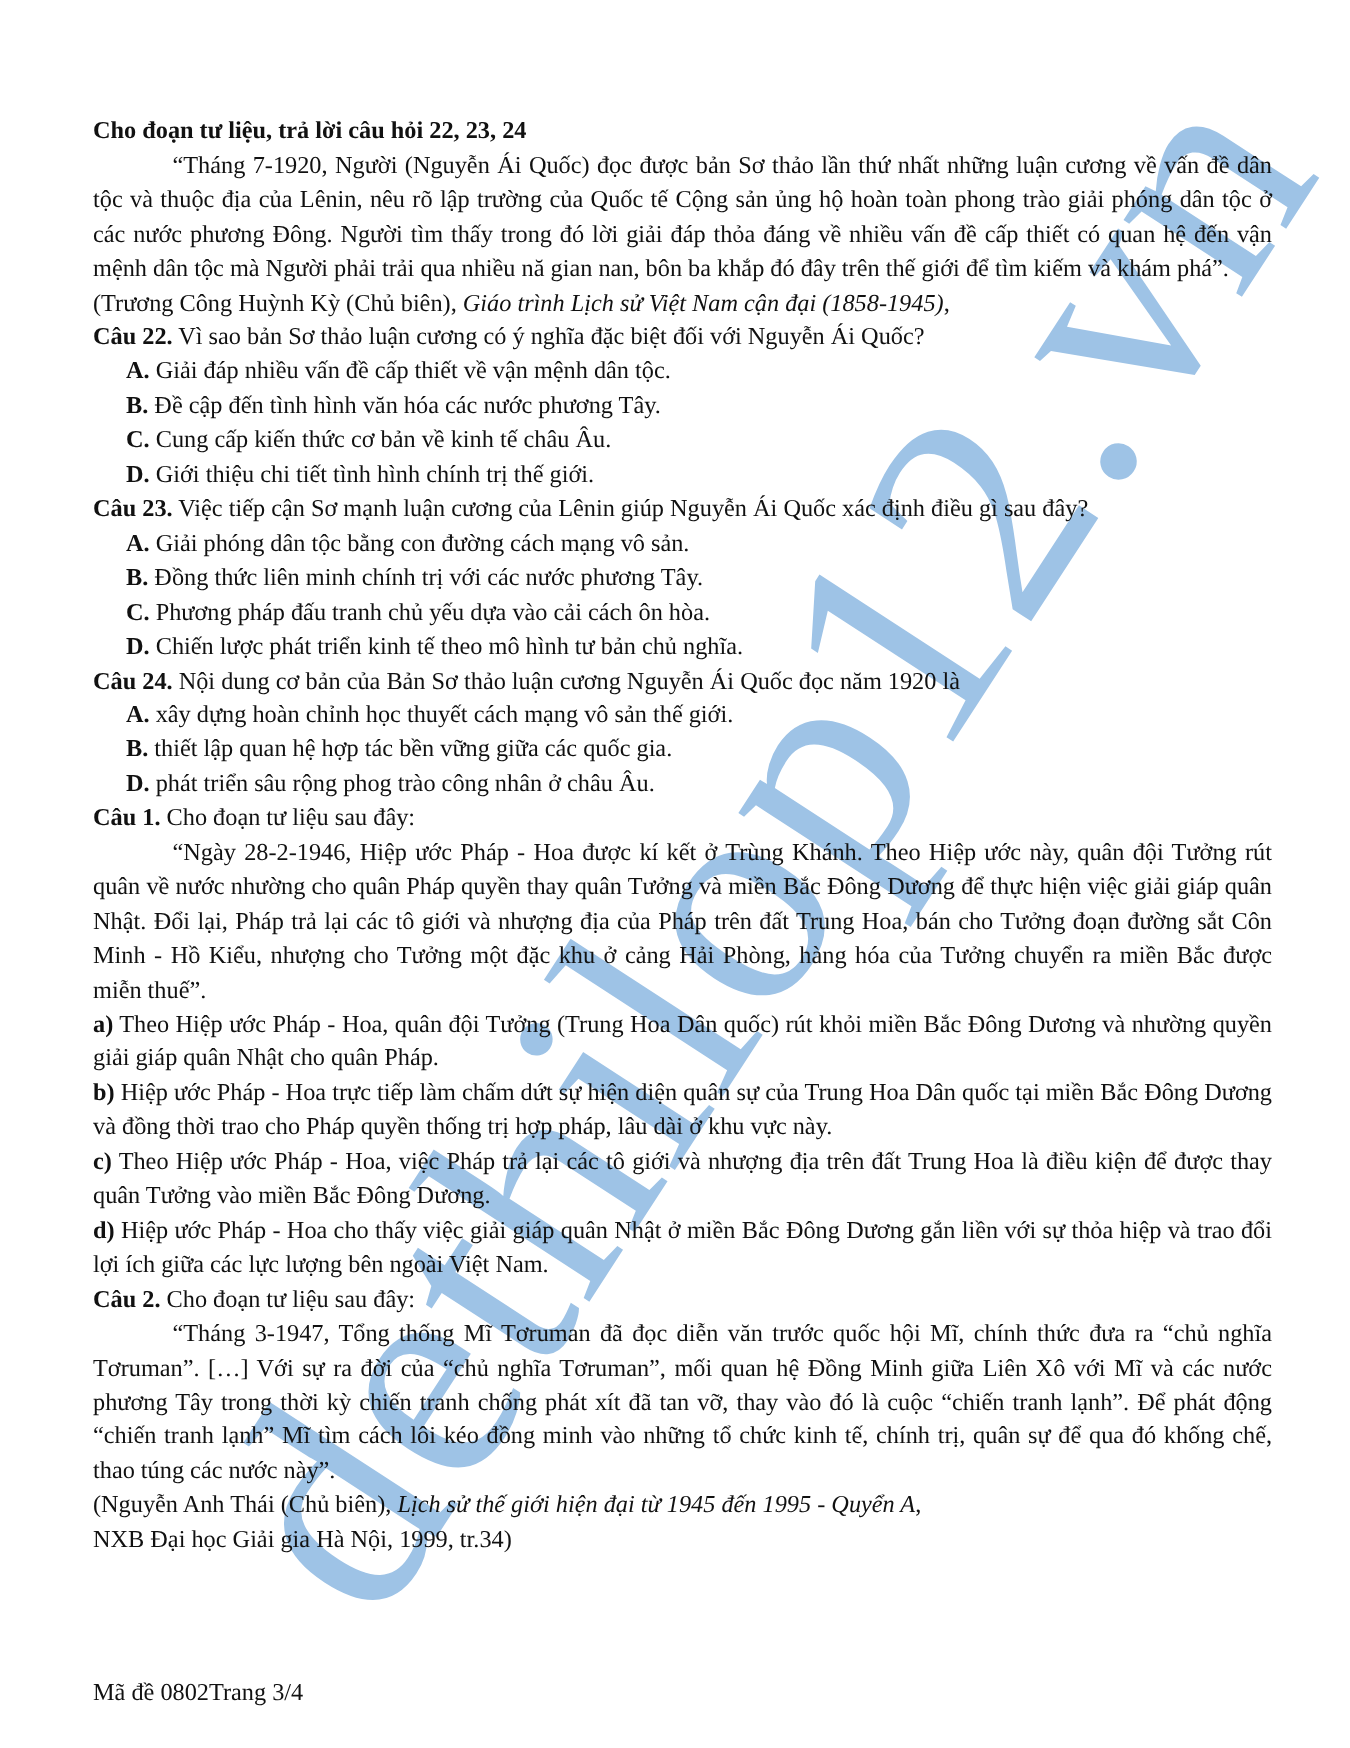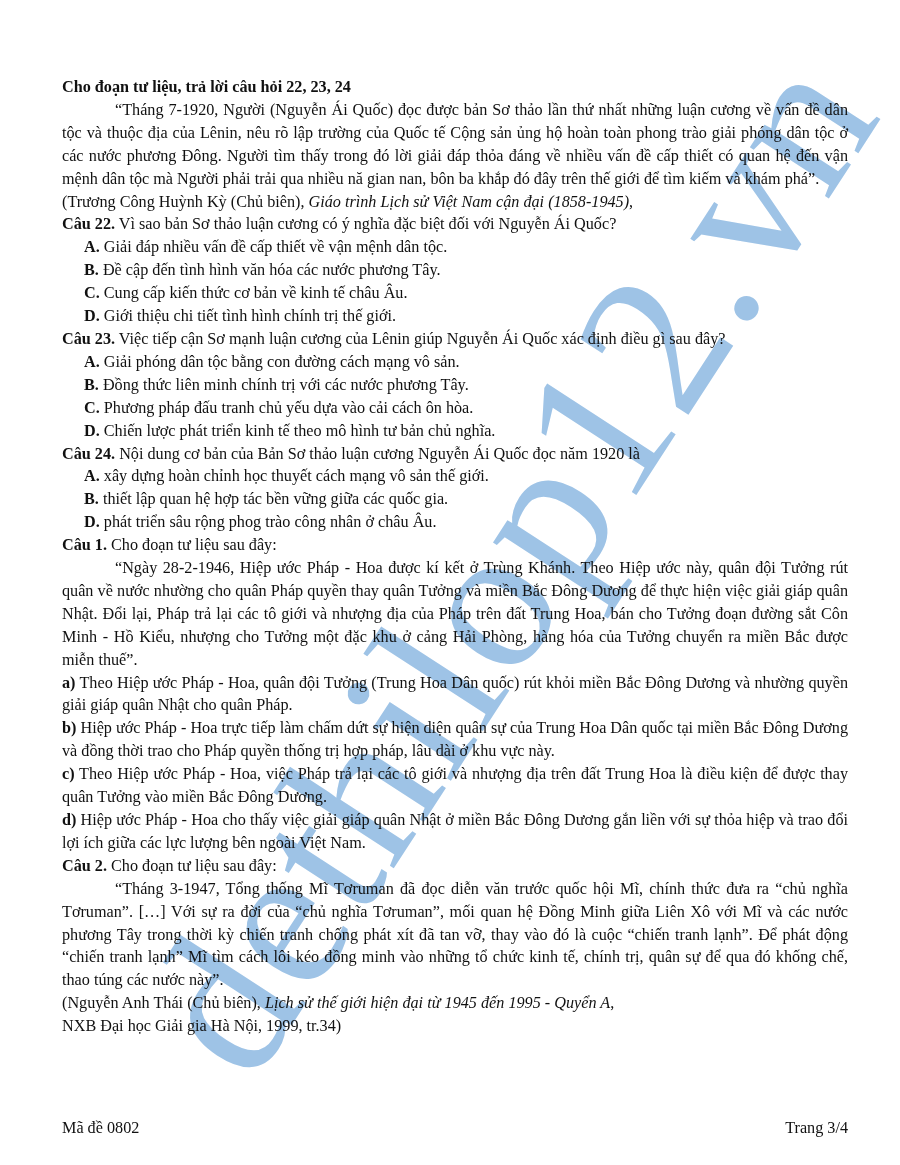--- a/index.html
+++ b/index.html
@@ -11,21 +11,21 @@
     font-size: 205px; color: #9ec3e6; transform: rotate(-57deg); transform-origin: 0 0;
     white-space: nowrap; letter-spacing: 2px; left: 95px; top: 985px; }
   .content { position: relative; z-index: 1; }
   .just { text-align: justify; }
   .b { font-weight: bold; }
   .i { font-style: italic; }
   .indent { text-indent: 53px; }
   .opt { padding-left: 22px; }
   .right { text-align: left; }
   .quote { text-align: justify; }
-  .footer { position: absolute; left: 62px; top: 1119px; width: 786px; display: flex; justify-content: space-between; font-size: 16.2px; z-index: 1; }
+  .footer { position: absolute; left: 62px; top: 1119px; width: 786px; display: flex; font-size: 16.2px; z-index: 1; }
   p { margin: 0; }
 </style>
 </head>
 <body>
 
 <div class="watermark">
   <span>dethilop12.vn</span>
 </div>
 
 <div class="page content">

